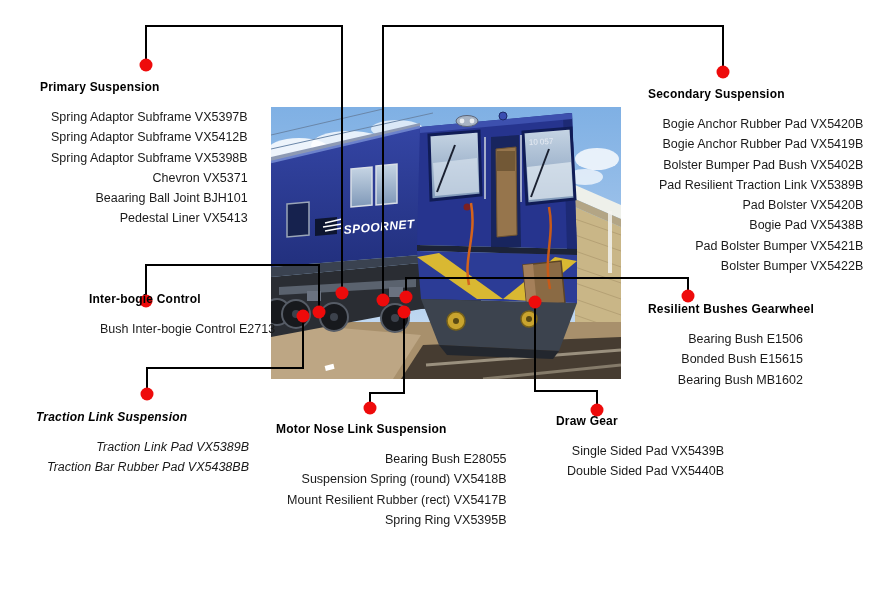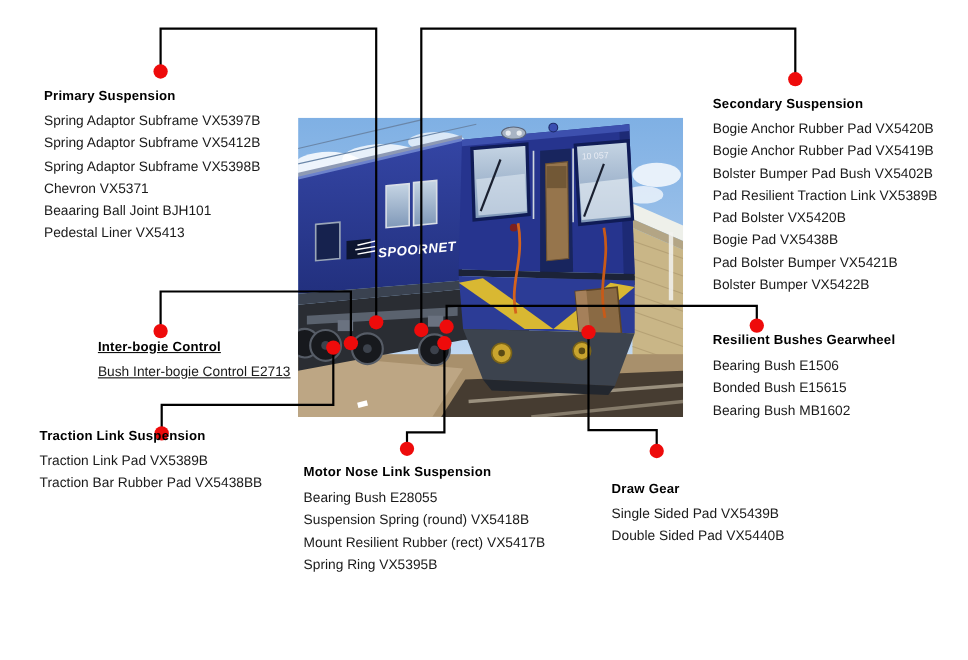--- a/index.html
+++ b/index.html
@@ -2,28 +2,28 @@
 <html><head>
 <meta charset="utf-8">
 <style>
   html,body{margin:0;padding:0;background:#fff;}
   #stage{
     position:relative;width:880px;height:600px;background:#ffffff;overflow:hidden;
     font-family:"Liberation Sans",sans-serif;color:#111;
   }
   .section{position:absolute;}
   .section .heading{font-size:12px;font-weight:bold;line-height:18px;margin:0 0 4px 0;color:#000;letter-spacing:.2px;}
-  .section .items{margin:0;}
+  .section .items{margin:11px;text-align:right;}
   .section .items .item{font-size:12.5px;line-height:20.3px;color:#1a1a1a;white-space:nowrap;}
   #sec-primary   {left:40px;  top:78px;}
   #sec-secondary {left:648px; top:85px;}
-  #sec-interbogie{left:89px;  top:306px;text-decoration:underline;}
-  #sec-traction  {left:36px;  top:387px;}
+  #sec-interbogie{left:89px;  top:290px;}
+  #sec-traction  {left:36px;  top:408px;font-style:italic;}
   #sec-motornose {left:276px; top:420px;}
-  #sec-drawgear  {left:556px; top:435px;}
+  #sec-drawgear  {left:556px; top:412px;}
   #sec-resilient {left:648px; top:300px;}
   #photo{position:absolute;left:271px;top:107px;width:350px;height:272px;}
   #overlay{position:absolute;left:0;top:0;width:880px;height:600px;pointer-events:none;}
   .callout-line{fill:none;stroke:#000;stroke-width:2;stroke-linejoin:miter;}
   .callout-dot{fill:#ee0b0b;stroke:none;}
 </style>
 </head>
 <body>
 
 <div id="stage">

